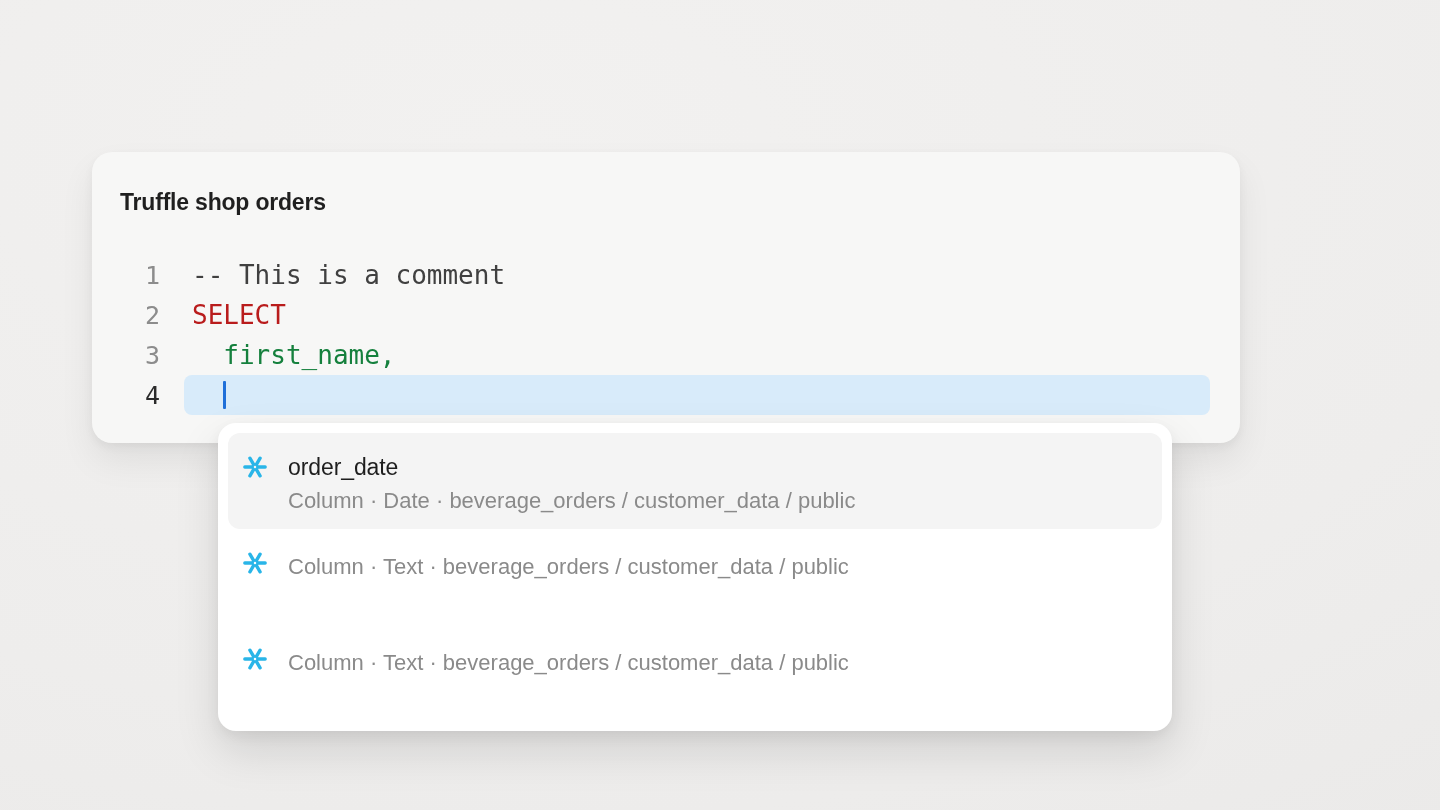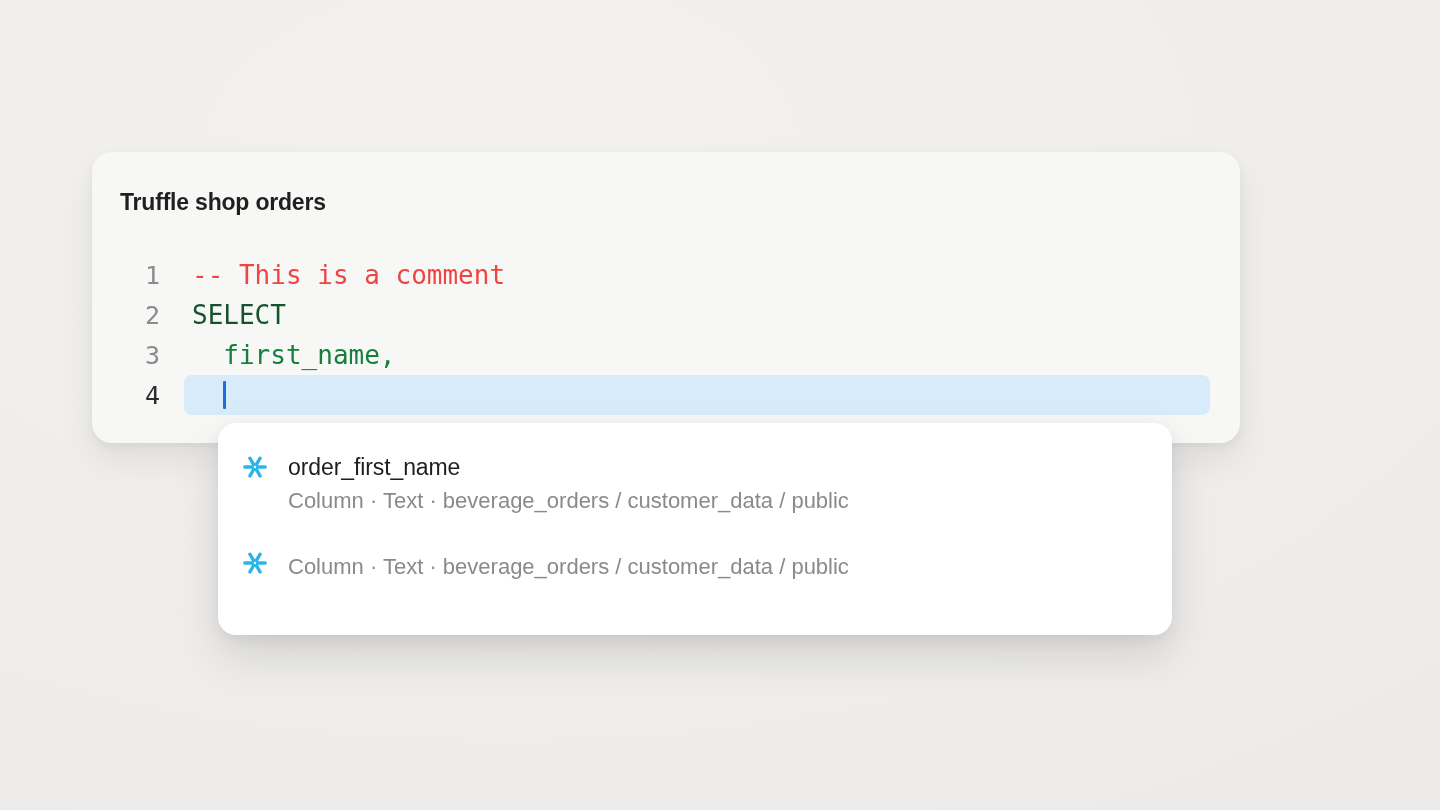--- a/index.html
+++ b/index.html
@@ -114,71 +114,87 @@
 </style>
 </head>
 <body>
 
 <section class="editor-card">
   <h1 class="worksheet-title">Truffle shop orders</h1>
   <div class="code" id="code-lines">
       <div class="code-line">
         <span class="gutter">1</span>
         <span class="line-content">
-          <span class="tok" style="color: #ef4444;">-- This is a comment</span>
+          <span class="tok" style="color: #404040;">-- This is a comment</span>
         </span>
       </div>
       <div class="code-line">
         <span class="gutter">2</span>
         <span class="line-content">
-          <span class="tok" style="color: #14532d;">SELECT</span>
+          <span class="tok" style="color: #b91c1c;">SELECT</span>
         </span>
       </div>
       <div class="code-line">
         <span class="gutter">3</span>
         <span class="line-content">
           <span class="tok" style="color: #15803d;">  first_name,</span>
         </span>
       </div>
       <div class="code-line active">
         <span class="gutter">4</span>
         <span class="line-content">
           <span class="cursor" style="background: rgb(30, 111, 217);"></span>
         </span>
       </div>
     </div>
 </section>
 
 <div class="dropdown" id="autocomplete">
-    <div class="ac-item">
+    <div class="ac-item selected">
       <span class="sf-icon">
         <svg viewBox="0 0 24 24" width="26" height="26">
           <g stroke="#29b5e8" stroke-width="3.1" stroke-linecap="round" fill="none">
             <path d="M2.6 12 H21.4"></path>
             <path d="M7.3 3.85 L16.7 20.15"></path>
             <path d="M16.7 3.85 L7.3 20.15"></path>
           </g>
           <circle cx="12" cy="12" r="3.2" fill="#29b5e8"></circle>
-          <circle cx="12" cy="12" r="1.15" fill="#ffffff"></circle>
+          <circle cx="12" cy="12" r="1.15" fill="#f4f4f4"></circle>
         </svg>
       </span>
       <div class="ac-text">
-        <div class="ac-title">order_first_name</div>
-        <div class="ac-subtitle">Column · Text · beverage_orders / customer_data / public</div>
+        <div class="ac-title">order_date</div>
+        <div class="ac-subtitle">Column · Date · beverage_orders / customer_data / public</div>
       </div>
     </div>
     <div class="ac-item">
       <span class="sf-icon">
         <svg viewBox="0 0 24 24" width="26" height="26">
           <g stroke="#29b5e8" stroke-width="3.1" stroke-linecap="round" fill="none">
             <path d="M2.6 12 H21.4"></path>
             <path d="M7.3 3.85 L16.7 20.15"></path>
             <path d="M16.7 3.85 L7.3 20.15"></path>
           </g>
           <circle cx="12" cy="12" r="3.2" fill="#29b5e8"></circle>
           <circle cx="12" cy="12" r="1.15" fill="#ffffff"></circle>
         </svg>
       </span>
       <div class="ac-text">
         <div class="ac-subtitle">Column · Text · beverage_orders / customer_data / public</div>
       </div>
     </div>
+    <div class="ac-item">
+      <span class="sf-icon">
+        <svg viewBox="0 0 24 24" width="26" height="26">
+          <g stroke="#29b5e8" stroke-width="3.1" stroke-linecap="round" fill="none">
+            <path d="M2.6 12 H21.4"></path>
+            <path d="M7.3 3.85 L16.7 20.15"></path>
+            <path d="M16.7 3.85 L7.3 20.15"></path>
+          </g>
+          <circle cx="12" cy="12" r="3.2" fill="#29b5e8"></circle>
+          <circle cx="12" cy="12" r="1.15" fill="#ffffff"></circle>
+        </svg>
+      </span>
+      <div class="ac-text">
+        <div class="ac-subtitle">Column · Text · beverage_orders / customer_data / public</div>
+      </div>
+    </div>
   </div>
 
 </body></html>

